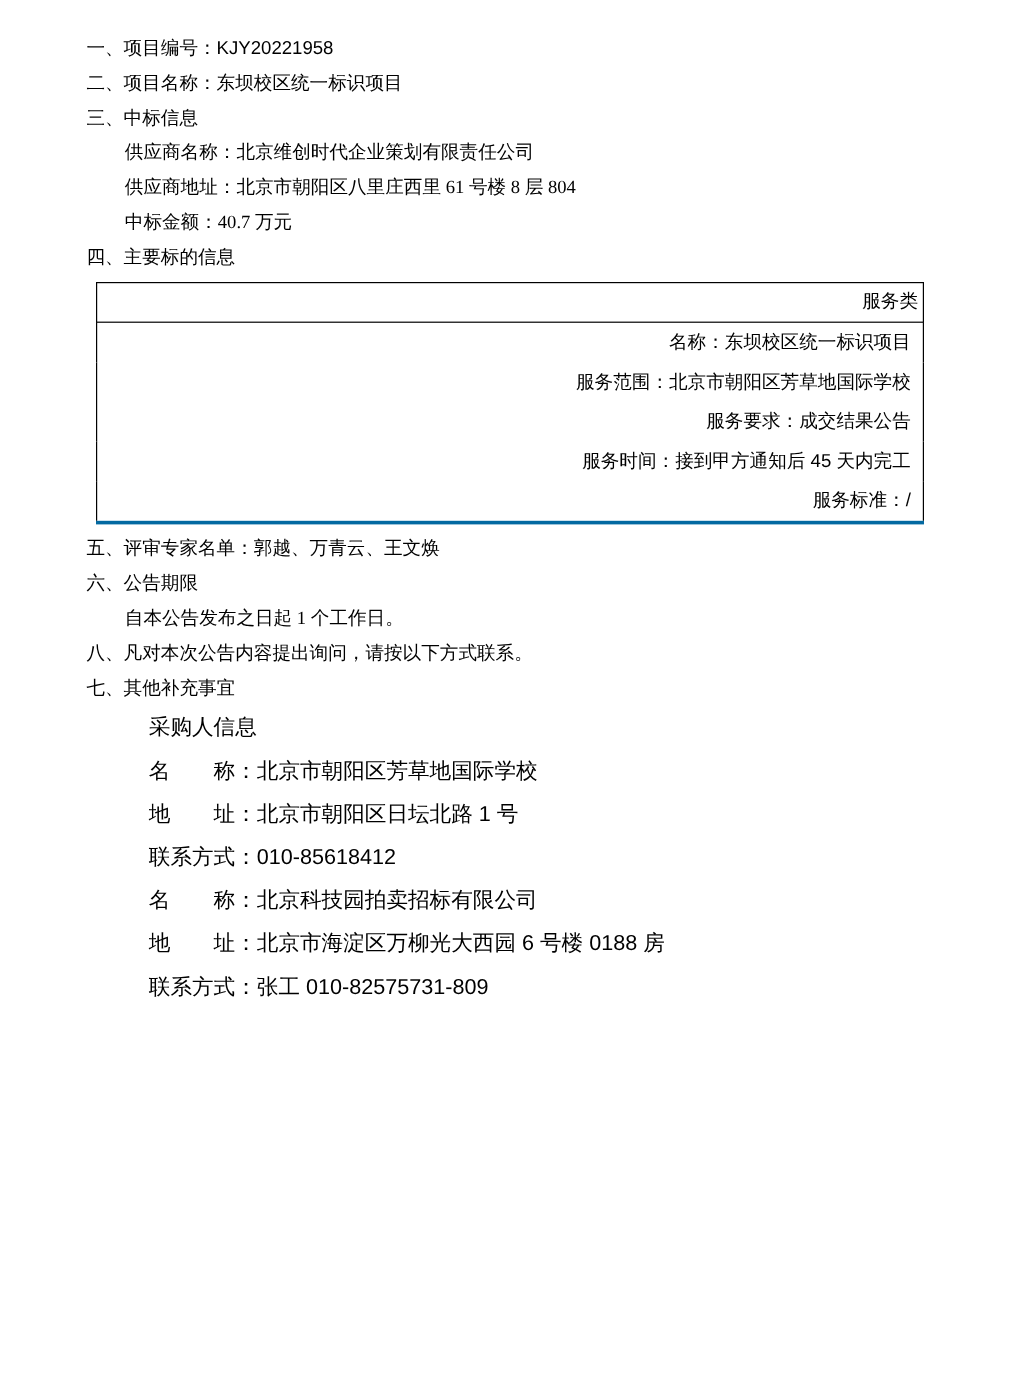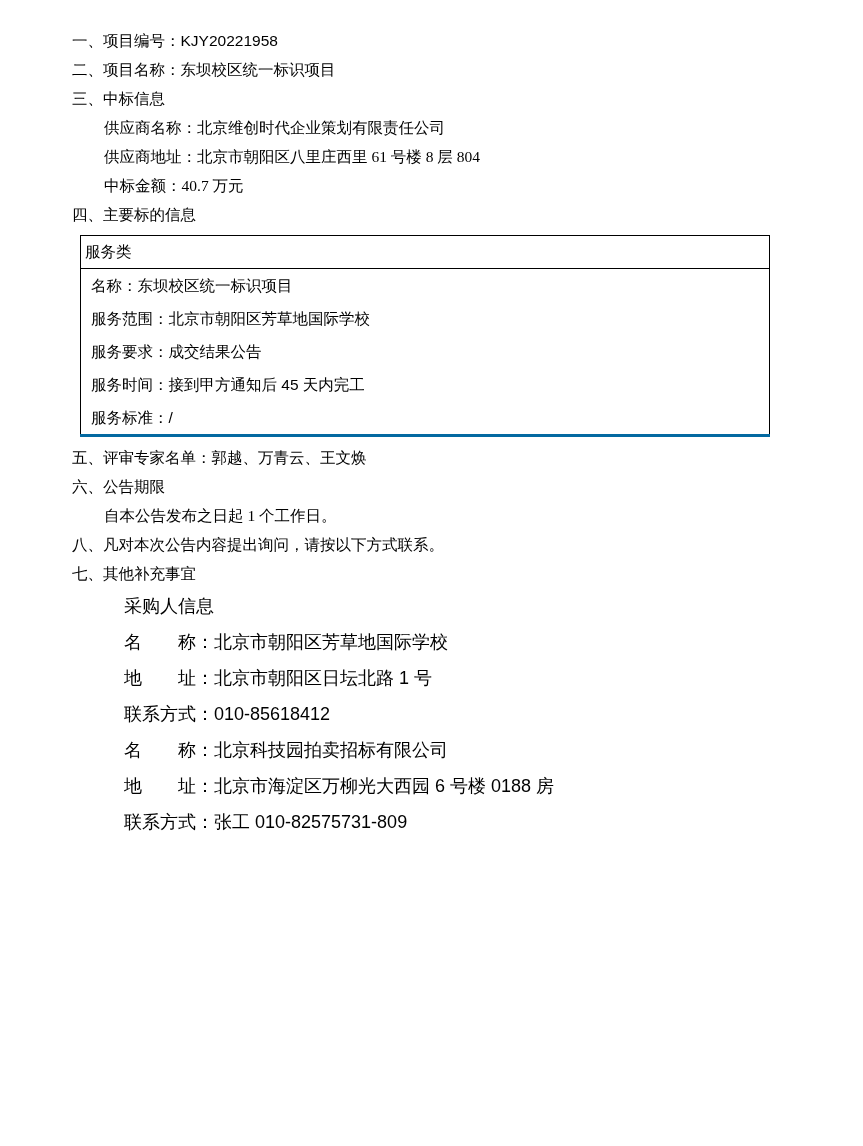--- a/index.html
+++ b/index.html
@@ -52,30 +52,30 @@
     width: 690px;
     margin-top: 6px;
     margin-bottom: 6px;
     margin-left: 8px;
     table-layout: fixed;
   }
   table.main-table th {
     border: 1px solid #000000;
     font-size: 15.5px;
     font-weight: normal;
-    text-align: left;
+    text-align: right;
     padding: 5px 4px;
     line-height: 22px;
   }
   table.main-table td {
     border: 1px solid #000000;
     border-top: none;
     border-bottom: none;
     font-size: 15.5px;
-    text-align: left;
+    text-align: right;
     padding: 4px 10px;
     line-height: 25px;
   }
   table.main-table tr.last-row td {
     border-bottom: 3px solid #0369a1;
   }
   table.main-table tr.first-body-row td {
     border-top: none;
   }
   .contact-block {

